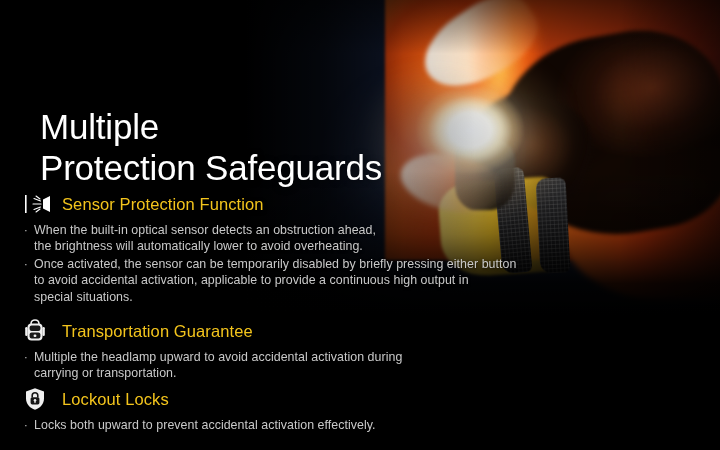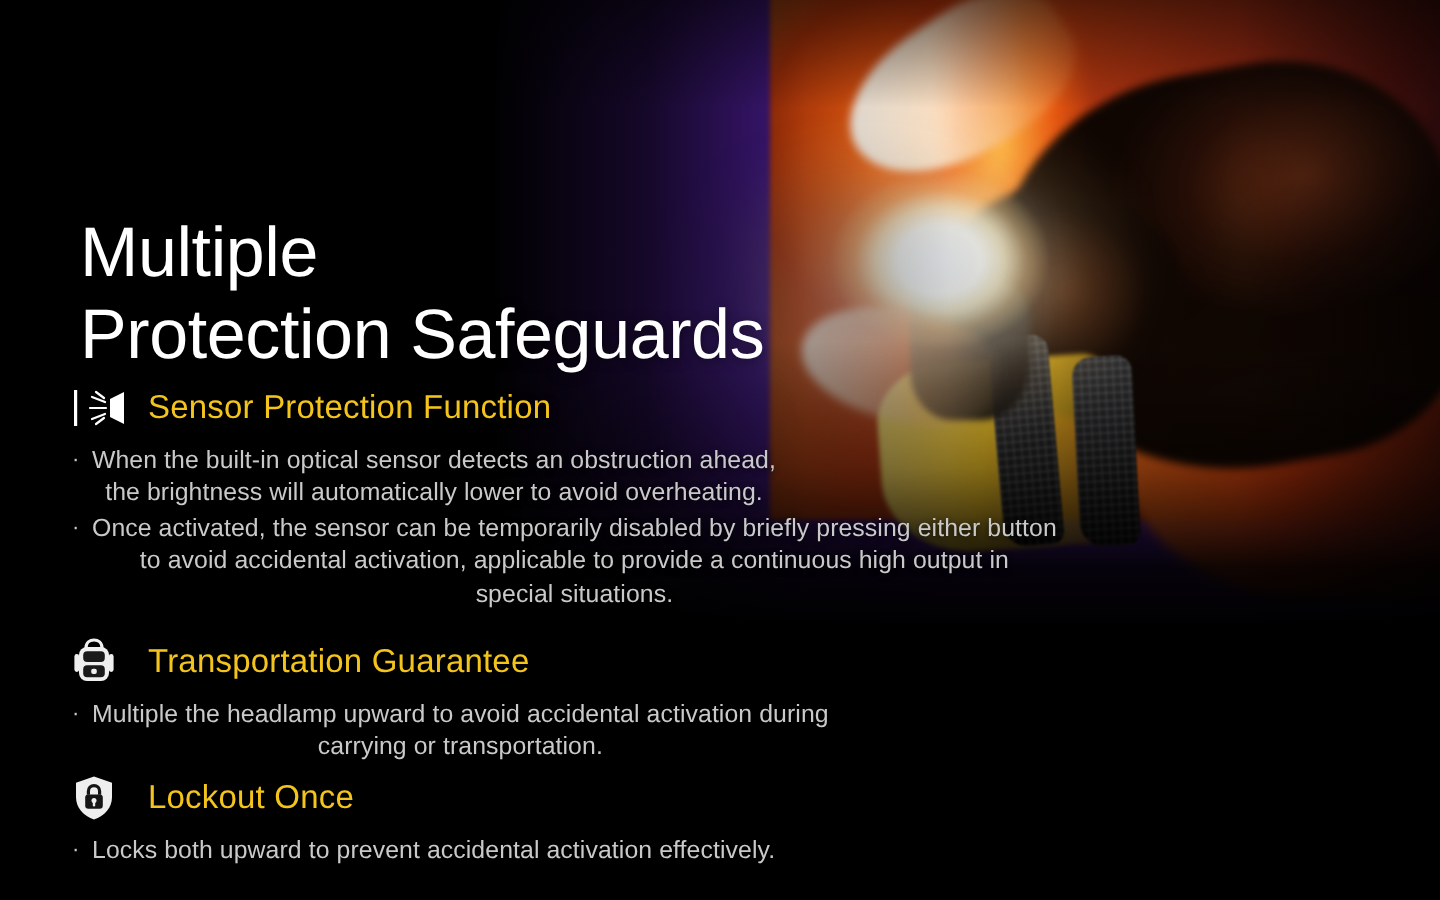--- a/index.html
+++ b/index.html
@@ -5,21 +5,21 @@
   html, body {
     margin: 0;
     padding: 0;
     background: #000;
   }
   #slide {
     position: relative;
     width: 720px;
     height: 450px;
     overflow: hidden;
-    background: #4c1d95;
+    background: #0f172a;
     font-family: "Liberation Sans", sans-serif;
     -webkit-font-smoothing: antialiased;
   }
 
   
   .photo {
     position: absolute;
     inset: 0;
     overflow: hidden;
   }
@@ -192,21 +192,21 @@
     font-size: 35px;
     line-height: 41px;
     font-weight: 400;
     letter-spacing: -0.2px;
     white-space: pre-line;
     text-shadow: 0 1px 6px rgba(0,0,0,0.55);
   }
 
   .section {
     position: absolute;
-    left: 36px;
+    left: 24px;
   }
   .sec1 { top: 191px; }
   .sec2 { top: 318px; }
   .sec3 { top: 386px; }
 
   .sec-head {
     display: flex;
     align-items: center;
     height: 26px;
   }
@@ -242,21 +242,20 @@
   .bullet + .bullet { margin-top: 1px; }
   .bullet-dot {
     flex: 0 0 10px;
     text-align: left;
     color: #c9c9c9;
     font-size: 11px;
     line-height: 16.4px;
   }
   .bullet-text {
     white-space: pre-line;
-    text-align: center;
   }
 </style>
 </head>
 <body>
 
 <div id="slide">
 
   <div class="photo">
     <div class="ph jacket-main"></div>
     <div class="ph jacket-hot1"></div>
@@ -345,21 +344,21 @@
       <div class="sec-head">
         <div class="sec-icon">
           <svg width="22" height="24" viewBox="0 0 22 24" aria-hidden="true">
             <path d="M11 1.2 L20 4.4 L20 11.5 C20 17 16.2 21 11 22.8 C5.8 21 2 17 2 11.5 L2 4.4 Z" fill="#efefef"></path>
             <path d="M8.2 10.4 L8.2 8.6 C8.2 7.0 9.4 5.8 11 5.8 C12.6 5.8 13.8 7.0 13.8 8.6 L13.8 10.4" fill="none" stroke="#161616" stroke-width="1.6"></path>
             <rect x="6.6" y="10.2" width="8.8" height="7.2" rx="1.6" fill="#161616"></rect>
             <circle cx="11" cy="13.2" r="1.25" fill="#efefef"></circle>
             <rect x="10.4" y="13.6" width="1.2" height="2.6" rx="0.6" fill="#efefef"></rect>
           </svg>
         </div>
-        <div class="sec-title">Lockout Once</div>
+        <div class="sec-title">Lockout Locks</div>
       </div>
       <div class="bullets">
         <div class="bullet">
           <span class="bullet-dot">·</span>
           <span class="bullet-text">Locks both upward to prevent accidental activation effectively.</span>
         </div>
       </div>
     </div>
 
   </div>

